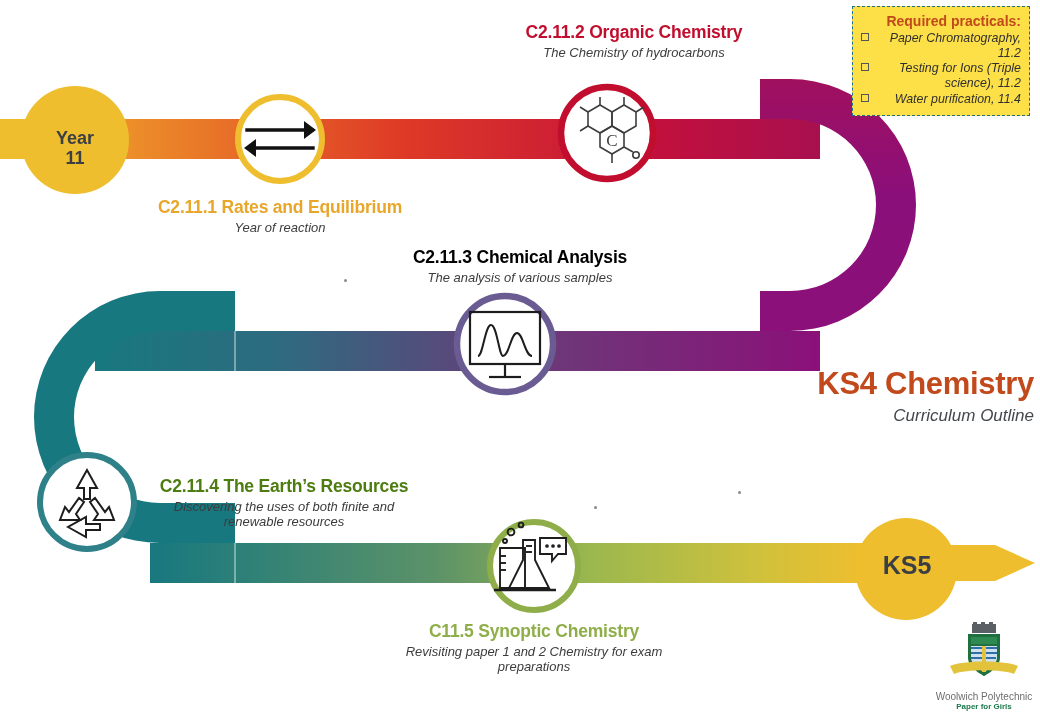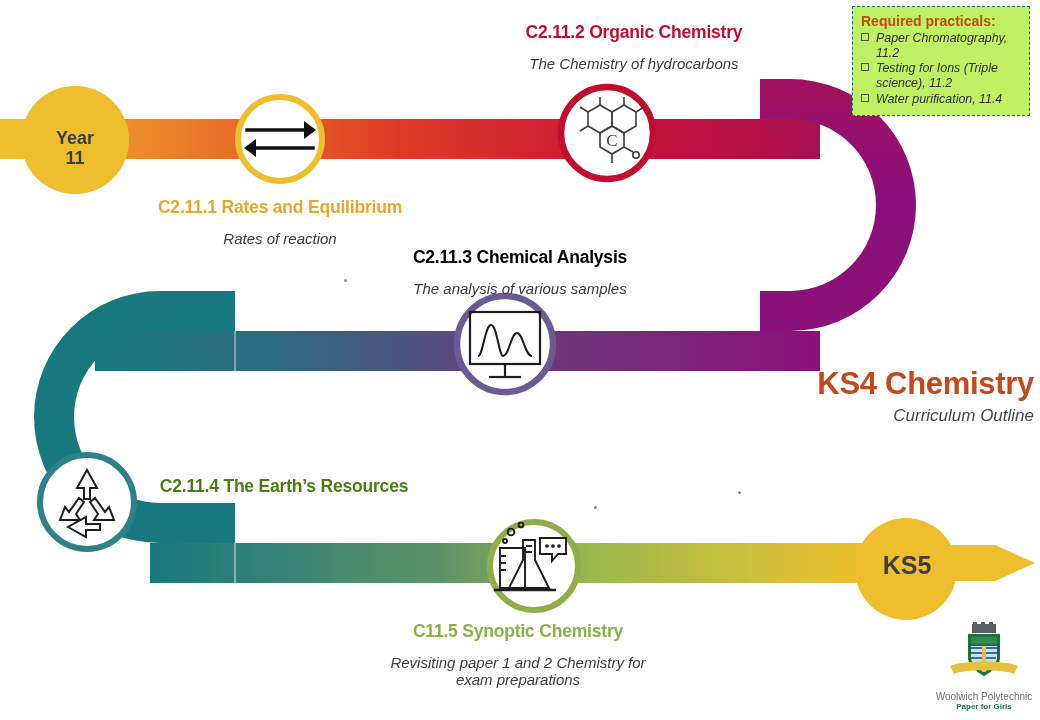--- a/index.html
+++ b/index.html
@@ -5,41 +5,42 @@
   html,body{margin:0;padding:0;}
   body{
     width:1040px;height:720px;background:#ffffff;overflow:hidden;
     font-family:"Liberation Sans", sans-serif;position:relative;
   }
   #stage{position:absolute;left:0;top:0;width:1040px;height:720px;}
   svg#flow{position:absolute;left:0;top:0;width:1040px;height:720px;}
 
   .lbl{position:absolute;text-align:center;line-height:1.18;}
   .lbl .t{font-weight:bold;font-size:17.5px;letter-spacing:-0.2px;white-space:nowrap;}
-  .lbl .s{font-size:15px;font-style:italic;color:#3c3c3c;margin-top:12px;}
+  .lbl .s{font-size:13px;font-style:italic;color:#3c3c3c;margin-top:2px;}
 
   #t1{left:134px;top:197px;width:292px;}
   #t1 .t{color:#E8A72B;}
   #t2{left:484px;top:22px;width:300px;}
   #t2 .t{color:#C20E2E;}
   #t3{left:370px;top:247px;width:300px;}
   #t3 .t{color:#000000;}
   #t4{left:148px;top:476px;width:272px;}
   #t4 .t{color:#4d7c0f;}
-  #t5{left:376px;top:621px;width:284px;}
+  #t5{left:392px;top:621px;width:284px;}
   #t5 .t{color:#8FAE49;}
 
   #titleblk{position:absolute;right:6px;top:366px;text-align:right;width:400px;}
   #titleblk .main{font-size:31px;font-weight:bold;color:#C1491B;letter-spacing:-0.3px;}
   #titleblk .sub{font-size:17px;font-style:italic;color:#44484d;margin-top:4px;}
 
   #practicals{
     position:absolute;left:852px;top:6px;width:178px;
-    border:1.6px dashed #1F6F86;background:#bef264;padding:6px 8px 8px 8px;
+    border:1.6px dashed #1F6F86;background:#fde047;padding:6px 8px 8px 8px;
     box-sizing:border-box;
+    text-align:right;
   }
   #practicals .hd{font-size:14px;font-weight:bold;color:#C1491B;margin-bottom:2px;}
   #practicals ul{list-style:none;margin:0;padding:0;}
   #practicals li{
     font-size:12.4px;font-style:italic;color:#2f2f2f;line-height:1.18;
     padding-left:15px;position:relative;margin-bottom:1px;
   }
   #practicals li .box{
     position:absolute;left:0;top:2px;width:8px;height:8px;
     border:1.4px solid #555;box-sizing:border-box;
@@ -184,32 +185,33 @@
   </svg>
 
   <div id="yr11" class="circ-txt">
     <div>Year</div>
     <div>11</div>
   </div>
   <div id="ks5" class="circ-txt">KS5</div>
 
   <div class="lbl" id="t1">
     <div class="t">C2.11.1 Rates and Equilibrium</div>
-    <div class="s">Rates of reaction</div>
+    <div class="s">Year of reaction</div>
   </div>
   <div class="lbl" id="t2">
     <div class="t">C2.11.2 Organic Chemistry</div>
     <div class="s">The Chemistry of hydrocarbons</div>
   </div>
   <div class="lbl" id="t3">
     <div class="t">C2.11.3 Chemical Analysis</div>
     <div class="s">The analysis of various samples</div>
   </div>
   <div class="lbl" id="t4">
     <div class="t">C2.11.4 The Earth’s Resources</div>
+    <div class="s">Discovering the uses of both finite and renewable resources</div>
   </div>
   <div class="lbl" id="t5">
     <div class="t">C11.5 Synoptic Chemistry</div>
     <div class="s">Revisiting paper 1 and 2 Chemistry for exam preparations</div>
   </div>
 
   <div id="titleblk">
     <div class="main">KS4 Chemistry</div>
     <div class="sub">Curriculum Outline</div>
   </div>

